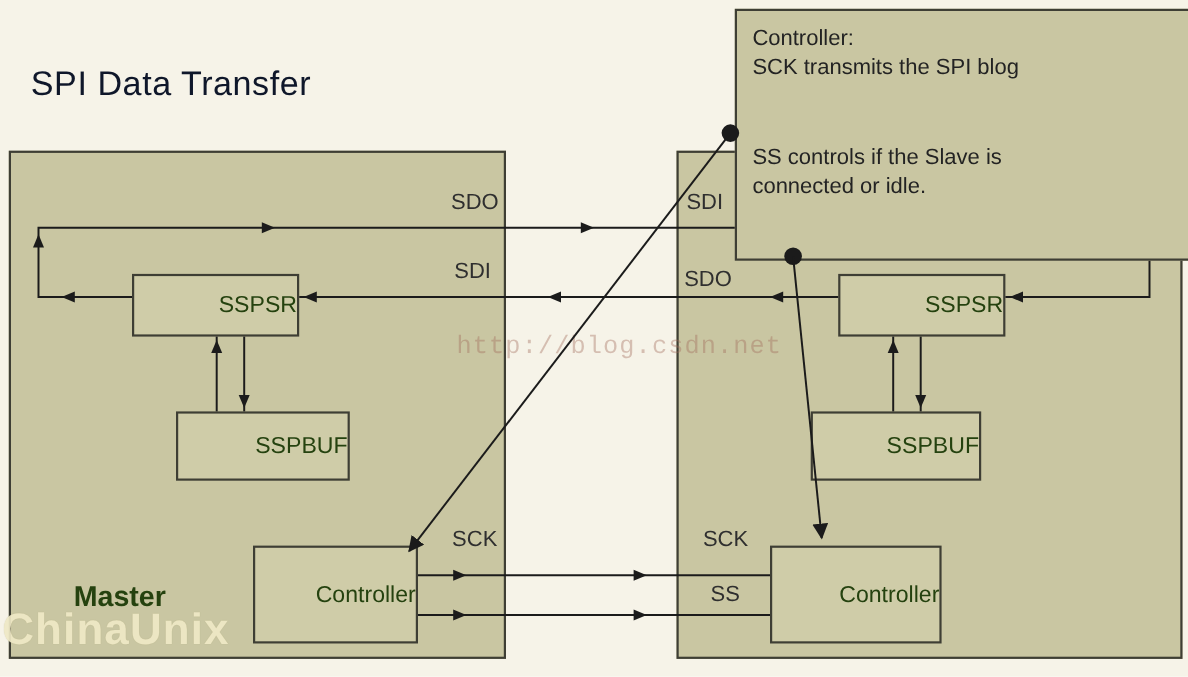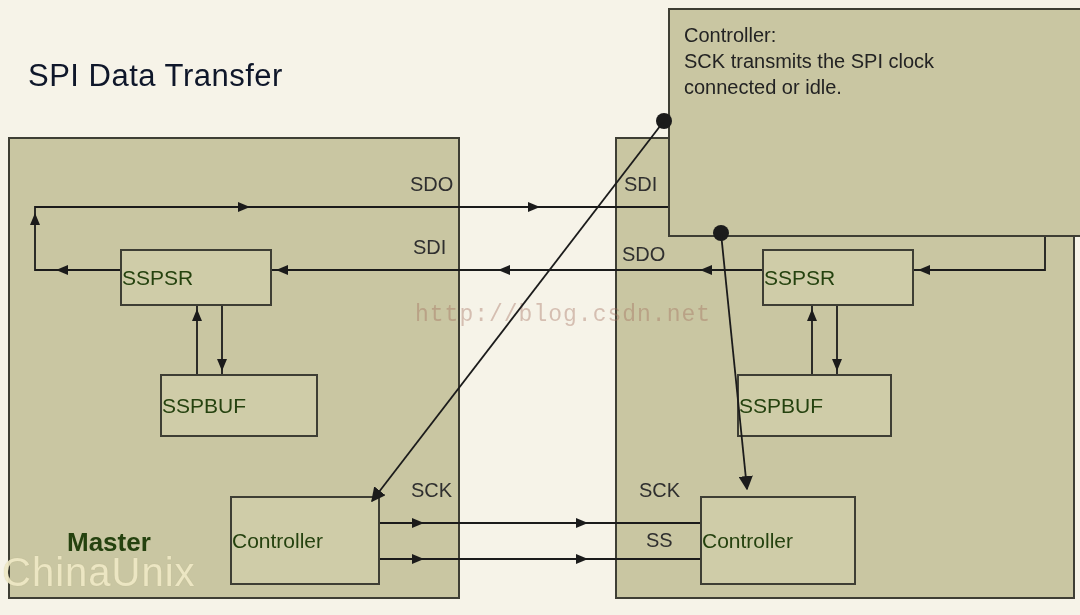--- a/index.html
+++ b/index.html
@@ -17,23 +17,24 @@
   .block {
     position:absolute; box-sizing:border-box;
     background: var(--block-fill, #c9c6a2);
     border:2px solid var(--border, #3e3e34);
     z-index:1;
   }
   .box {
     position:absolute; box-sizing:border-box;
     background: var(--box-fill, #cfcca8);
     border:2px solid var(--border, #3e3e34);
-    display:flex; align-items:center; justify-content:flex-start;
+    display:flex; align-items:center; justify-content:flex-end;
     font-size:21px; color: var(--label-green, #25420f);
     z-index:2;
+    padding-left:44px;
   }
   .sig-label {
     position:absolute; font-size:20px; color:#2f2f2f; z-index:4;
   }
   .master-label {
     position:absolute; left:38px; top:527px;
     font-size:26px; font-weight:700; color: var(--label-green, #25420f);
     z-index:4;
     margin-left:29px;
   }
@@ -47,21 +48,21 @@
     box-sizing:border-box;
     background: var(--block-fill, #c9c6a2);
     border:2px solid var(--border, #3e3e34);
     padding:12px 14px; z-index:5;
     font-size:20px; line-height:26px; color:#232323;
   }
   .callout p { margin:0; }
   .callout .second { margin-top:56px; }
   .wm-bottom-left {
     position:absolute; left:2px; top:550px;
-    font-size:40px; font-weight:normal; letter-spacing:1px;
+    font-size:40px; font-weight:bold; letter-spacing:1px;
     color:#efe9c6; opacity:0.92; z-index:4;
     text-shadow:0 0 1px rgba(170,160,110,0.5);
   }
   .wm-center {
     position:absolute; left:415px; top:302px;
     font-family:Liberation Mono, monospace;
     font-size:23px; letter-spacing:1px;
     color:#a06a5a; opacity:0.38; z-index:4;
   }
 </style>
@@ -149,21 +150,22 @@
 
     <g>
       <line class="wire" x1="380" y1="559" x2="700" y2="559"></line>
       <polygon class="arrowhead" points="424,559 412,554 412,564"></polygon>
       <polygon class="arrowhead" points="588,559 576,554 576,564"></polygon>
     </g>
   </svg>
 
   <div class="callout">
     <p>Controller:</p>
-    <p>SCK transmits the SPI clock</p>
+    <p>SCK transmits the SPI blog</p>
+    <p class="second">SS controls if the Slave is</p>
     <p>connected or idle.</p>
   </div>
 
   <svg class="layer pointer-layer" width="1080" height="615">
     <defs>
       <marker id="arrow" viewBox="0 0 10 10" refX="9" refY="5" markerWidth="8" markerHeight="8" orient="auto-start-reverse">
         <path d="M0,0 L10,5 L0,10 z" fill="#1b1b1b"></path>
       </marker>
     </defs>
     <circle class="anchor-dot" cx="664" cy="121" r="8"></circle>

